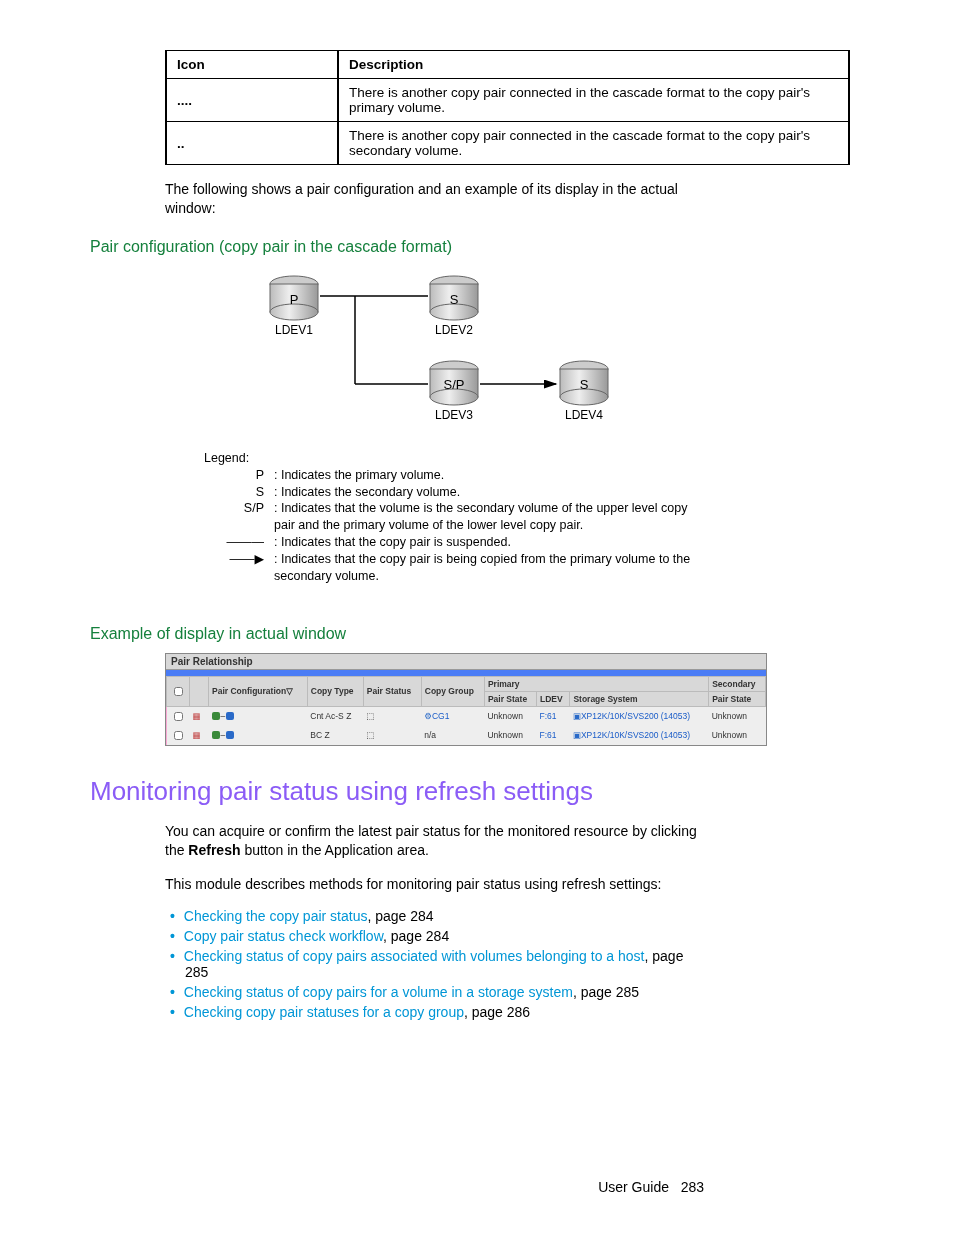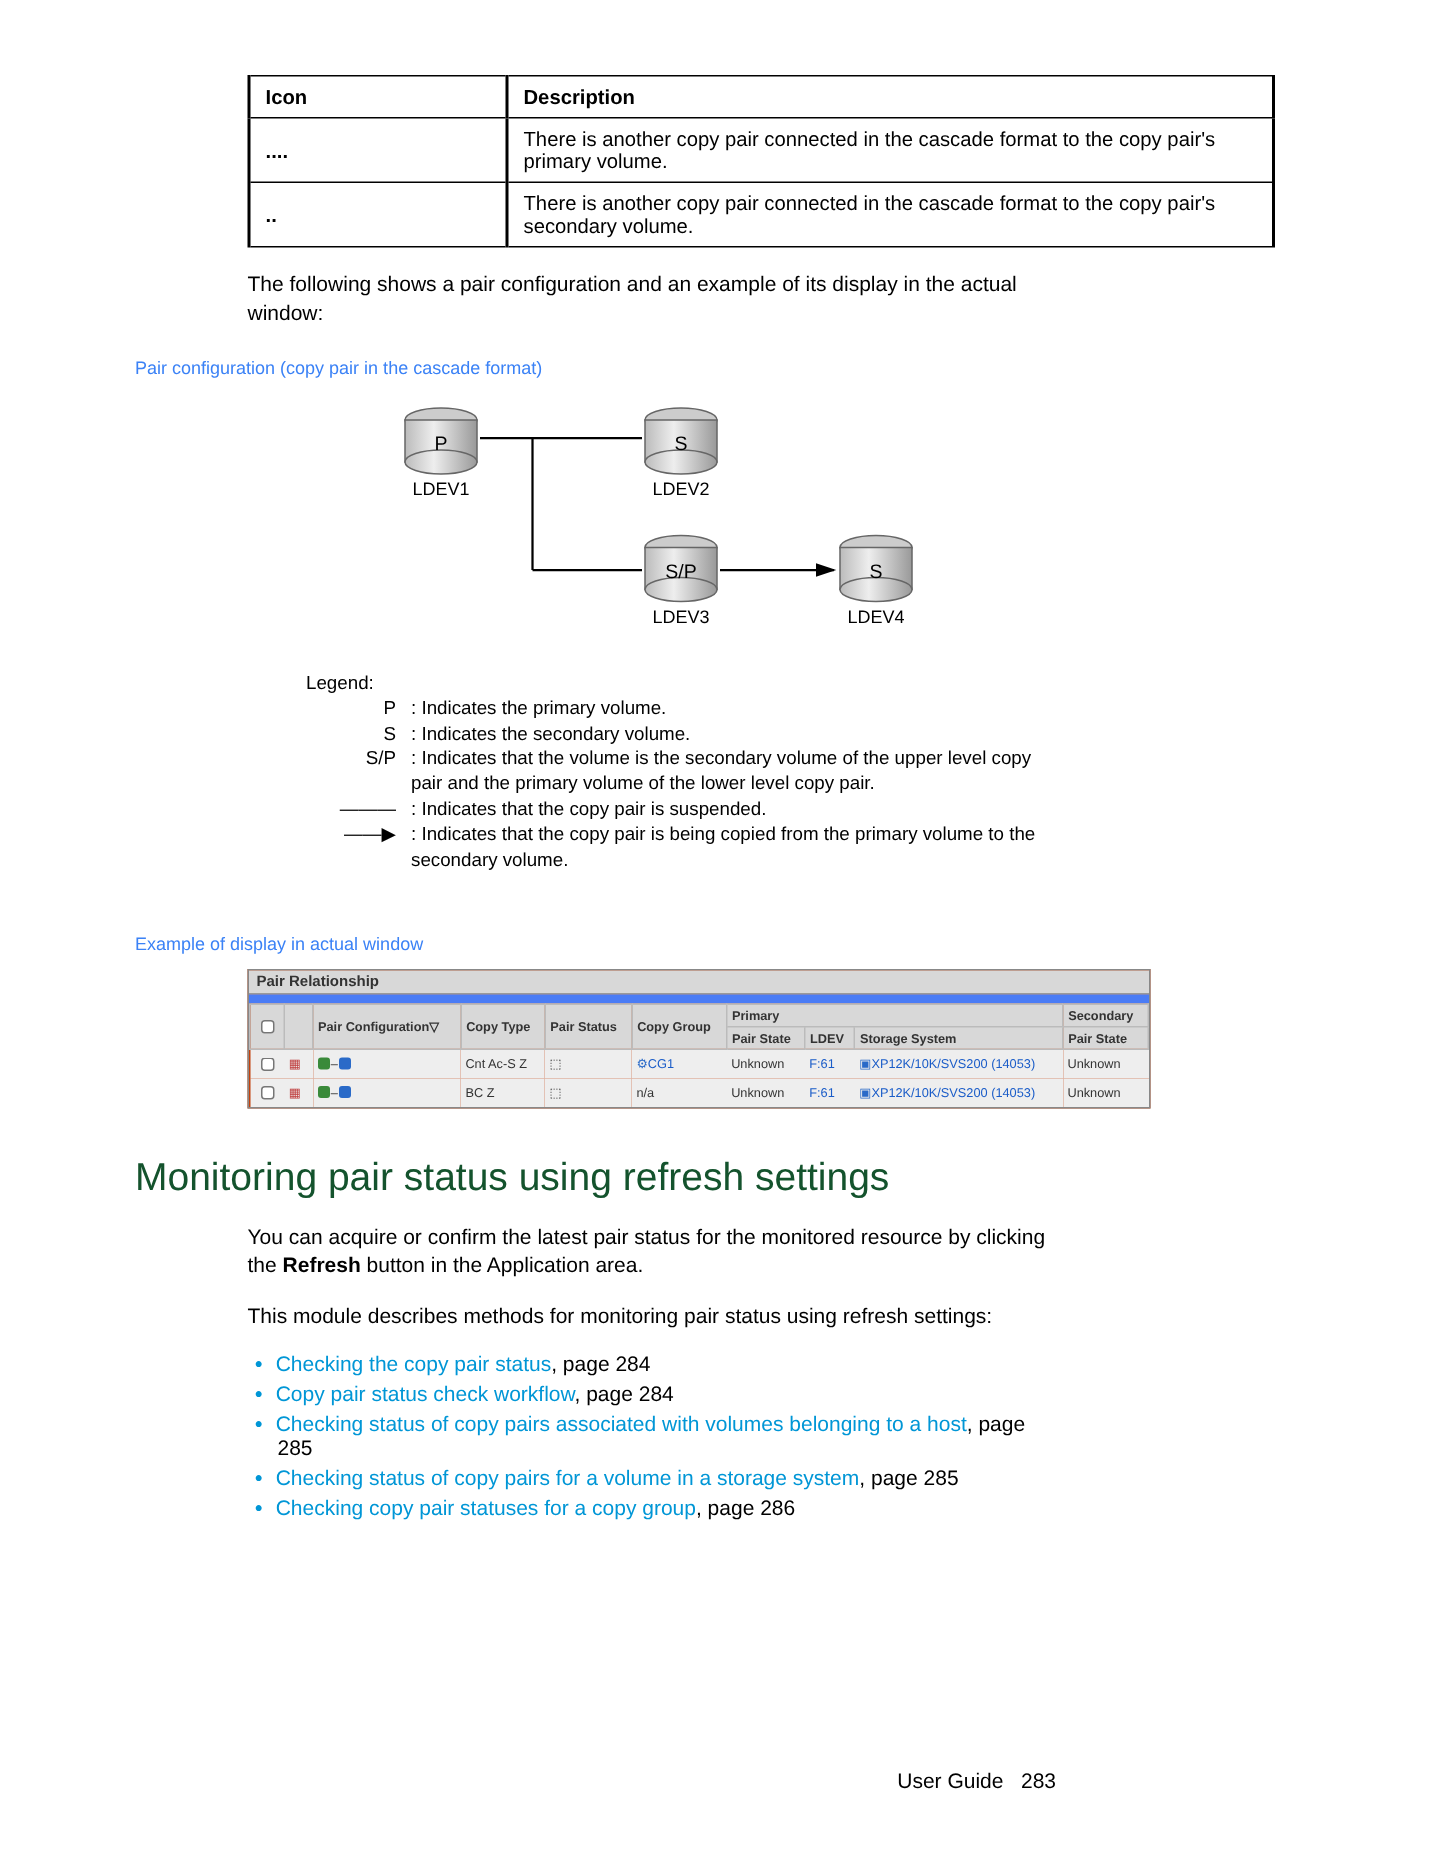--- a/index.html
+++ b/index.html
@@ -42,42 +42,42 @@
   .para {
     font-size: 14px;
     margin: 15px 0 15px 75px;
     line-height: 1.35;
   }
   .link {
     color: #0096d6;
     font-size: 14px;
   }
   .caption {
-    color: #3b82f6;
-    font-size: 12px;
+    color: #15803d;
+    font-size: 16px;
     margin: 20px 0 10px 0;
   }
   .diagram {
     margin-left: 90px;
     width: 580px;
   }
   .legend {
     margin-left: 114px;
     font-size: 12.5px;
     line-height: 1.35;
   }
   .legend-row { display: flex; }
   .legend-sym { width: 60px; text-align: right; padding-right: 10px; }
   .legend-text { flex: 1; }
   .screenshot {
     margin-left: 75px;
     width: 600px;
     border: 1px solid #888;
     font-size: 9px;
-    background: #c2410c;
+    background: #f9a8d4;
   }
   .sshead {
     background: #d8d8d8;
     color: #333;
     font-weight: bold;
     font-size: 10px;
     padding: 2px 5px;
     border-bottom: 1px solid #999;
   }
   .ssbar { background: #4a7cf5; height: 6px; }
@@ -95,21 +95,21 @@
     border: 1px solid #bbb;
   }
   table.sstable td {
     background: #eee;
     padding: 2px 3px;
     border: 0;
     color: #333;
   }
   table.sstable a { color: #1a5cc8; text-align: right; }
   h2.section {
-    color: #14532d;
+    color: #8b5cf6;
     font-weight: normal;
     font-size: 26px;
     margin: 30px 0 10px 0;
   }
   ul.links {
     margin: 0 0 0 95px;
     padding: 0;
     font-size: 14px;
   }
   ul.links li {

